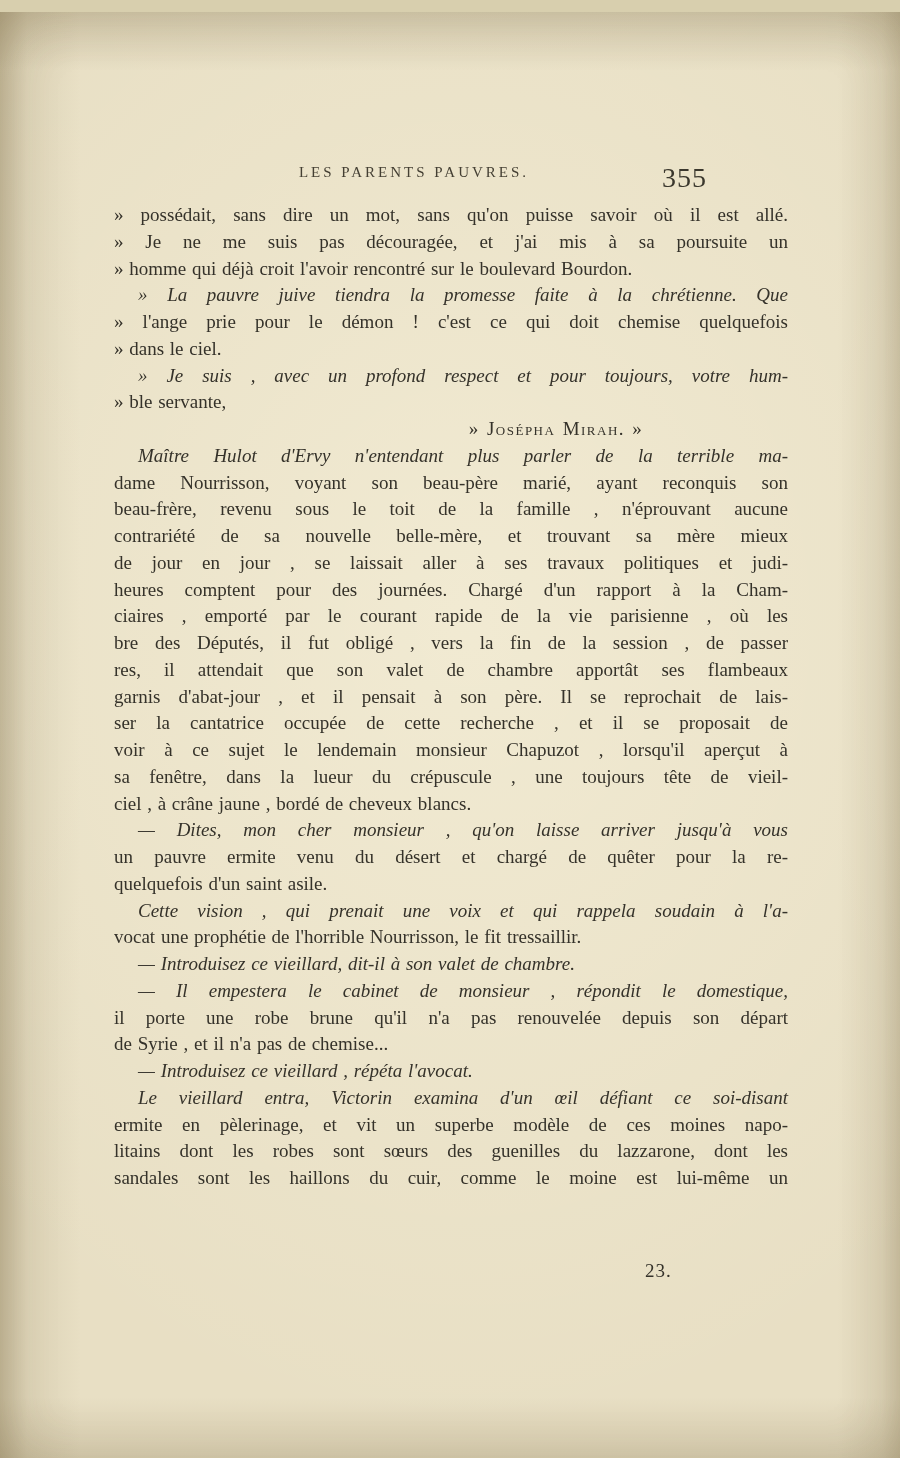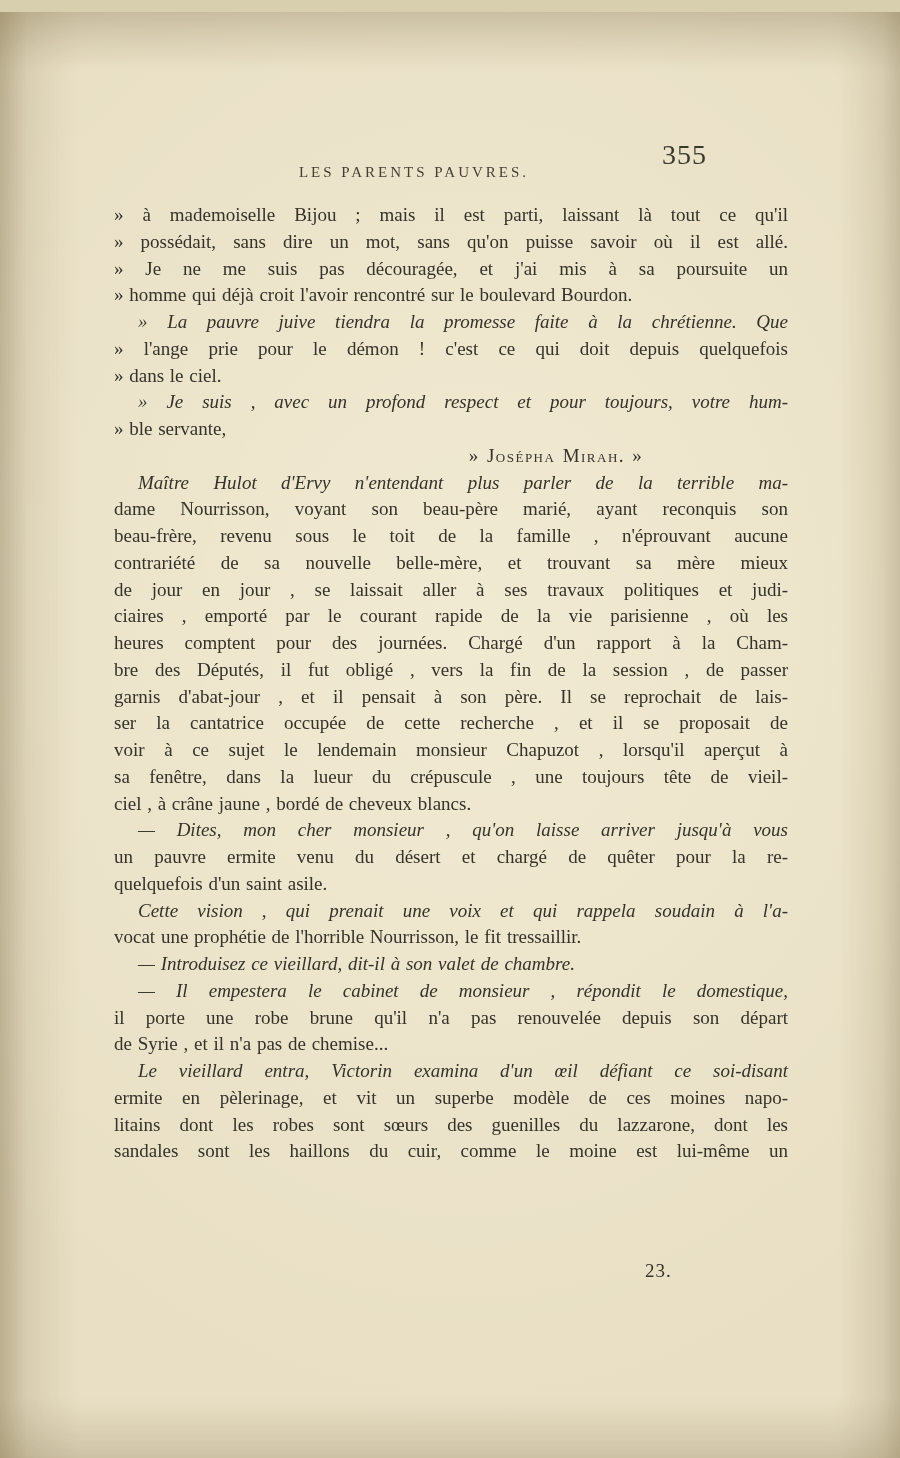--- a/index.html
+++ b/index.html
@@ -19,21 +19,21 @@
   }
   .running-header{position:absolute;top:0;left:0;width:100%;height:0;}
   .header-title{
     position:absolute;top:152px;left:114px;width:600px;
     text-align:center;
     font-size:15px;letter-spacing:3px;
     color:#443f33;
     white-space:nowrap;
   }
   .page-number{
-    position:absolute;top:127px;left:662px;
+    position:absolute;top:150px;left:662px;
     font-size:28px;letter-spacing:1px;
     color:#3a372d;
   }
   .text-block{
     position:absolute;top:190px;left:114px;width:674px;
   }
   .line{
     font-size:19px;line-height:26.75px;
     text-align:justify;
     text-align-last:justify;
@@ -55,52 +55,53 @@
 </head>
 <body>
 
 <div class="page">
   <div class="running-header">
     <span class="header-title">LES PARENTS PAUVRES.</span>
     <span class="page-number">355</span>
   </div>
 
   <div class="text-block">
-      <div class="line">» à mademoiselle Bijou ; mais il est parti, laissant là tout ce qu'il</div>
       <div class="line">» possédait, sans dire un mot, sans qu'on puisse savoir où il est allé.</div>
       <div class="line">» Je ne me suis pas découragée, et j'ai mis à sa poursuite un</div>
       <div class="line last">» homme qui déjà croit l'avoir rencontré sur le boulevard Bourdon.</div>
       <div class="line indent">» La pauvre juive tiendra la promesse faite à la chrétienne. Que</div>
-      <div class="line">» l'ange prie pour le démon ! c'est ce qui doit depuis quelquefois</div>
+      <div class="line">» l'ange prie pour le démon ! c'est ce qui doit chemise quelquefois</div>
       <div class="line last">» dans le ciel.</div>
       <div class="line indent">» Je suis , avec un profond respect et pour toujours, votre hum-</div>
       <div class="line last">» ble servante,</div>
       <div class="line last signature">» Josépha Mirah. »</div>
       <div class="line indent">Maître Hulot d'Ervy n'entendant plus parler de la terrible ma-</div>
       <div class="line">dame Nourrisson, voyant son beau-père marié, ayant reconquis son</div>
       <div class="line">beau-frère, revenu sous le toit de la famille , n'éprouvant aucune</div>
       <div class="line">contrariété de sa nouvelle belle-mère, et trouvant sa mère mieux</div>
       <div class="line">de jour en jour , se laissait aller à ses travaux politiques et judi-</div>
+      <div class="line">heures comptent pour des journées. Chargé d'un rapport à la Cham-</div>
       <div class="line">ciaires , emporté par le courant rapide de la vie parisienne , où les</div>
-      <div class="line">heures comptent pour des journées. Chargé d'un rapport à la Cham-</div>
       <div class="line">bre des Députés, il fut obligé , vers la fin de la session , de passer</div>
+      <div class="line">res, il attendait que son valet de chambre apportât ses flambeaux</div>
       <div class="line">garnis d'abat-jour , et il pensait à son père. Il se reprochait de lais-</div>
       <div class="line">ser la cantatrice occupée de cette recherche , et il se proposait de</div>
       <div class="line">voir à ce sujet le lendemain monsieur Chapuzot , lorsqu'il aperçut à</div>
       <div class="line">sa fenêtre, dans la lueur du crépuscule , une toujours tête de vieil-</div>
       <div class="line last">ciel , à crâne jaune , bordé de cheveux blancs.</div>
       <div class="line indent">— Dites, mon cher monsieur , qu'on laisse arriver jusqu'à vous</div>
       <div class="line">un pauvre ermite venu du désert et chargé de quêter pour la re-</div>
       <div class="line last">quelquefois d'un saint asile.</div>
       <div class="line indent">Cette vision , qui prenait une voix et qui rappela soudain à l'a-</div>
       <div class="line last">vocat une prophétie de l'horrible Nourrisson, le fit tressaillir.</div>
       <div class="line indent last">— Introduisez ce vieillard, dit-il à son valet de chambre.</div>
       <div class="line indent">— Il empestera le cabinet de monsieur , répondit le domestique,</div>
       <div class="line">il porte une robe brune qu'il n'a pas renouvelée depuis son départ</div>
       <div class="line last">de Syrie , et il n'a pas de chemise...</div>
+      <div class="line indent last">— Introduisez ce vieillard , répéta l'avocat.</div>
       <div class="line indent">Le vieillard entra, Victorin examina d'un œil défiant ce soi-disant</div>
       <div class="line">ermite en pèlerinage, et vit un superbe modèle de ces moines napo-</div>
       <div class="line">litains dont les robes sont sœurs des guenilles du lazzarone, dont les</div>
       <div class="line">sandales sont les haillons du cuir, comme le moine est lui-même un</div>
     </div>
 
   <div class="footer-sig">23.</div>
 </div>
 
 </body></html>

